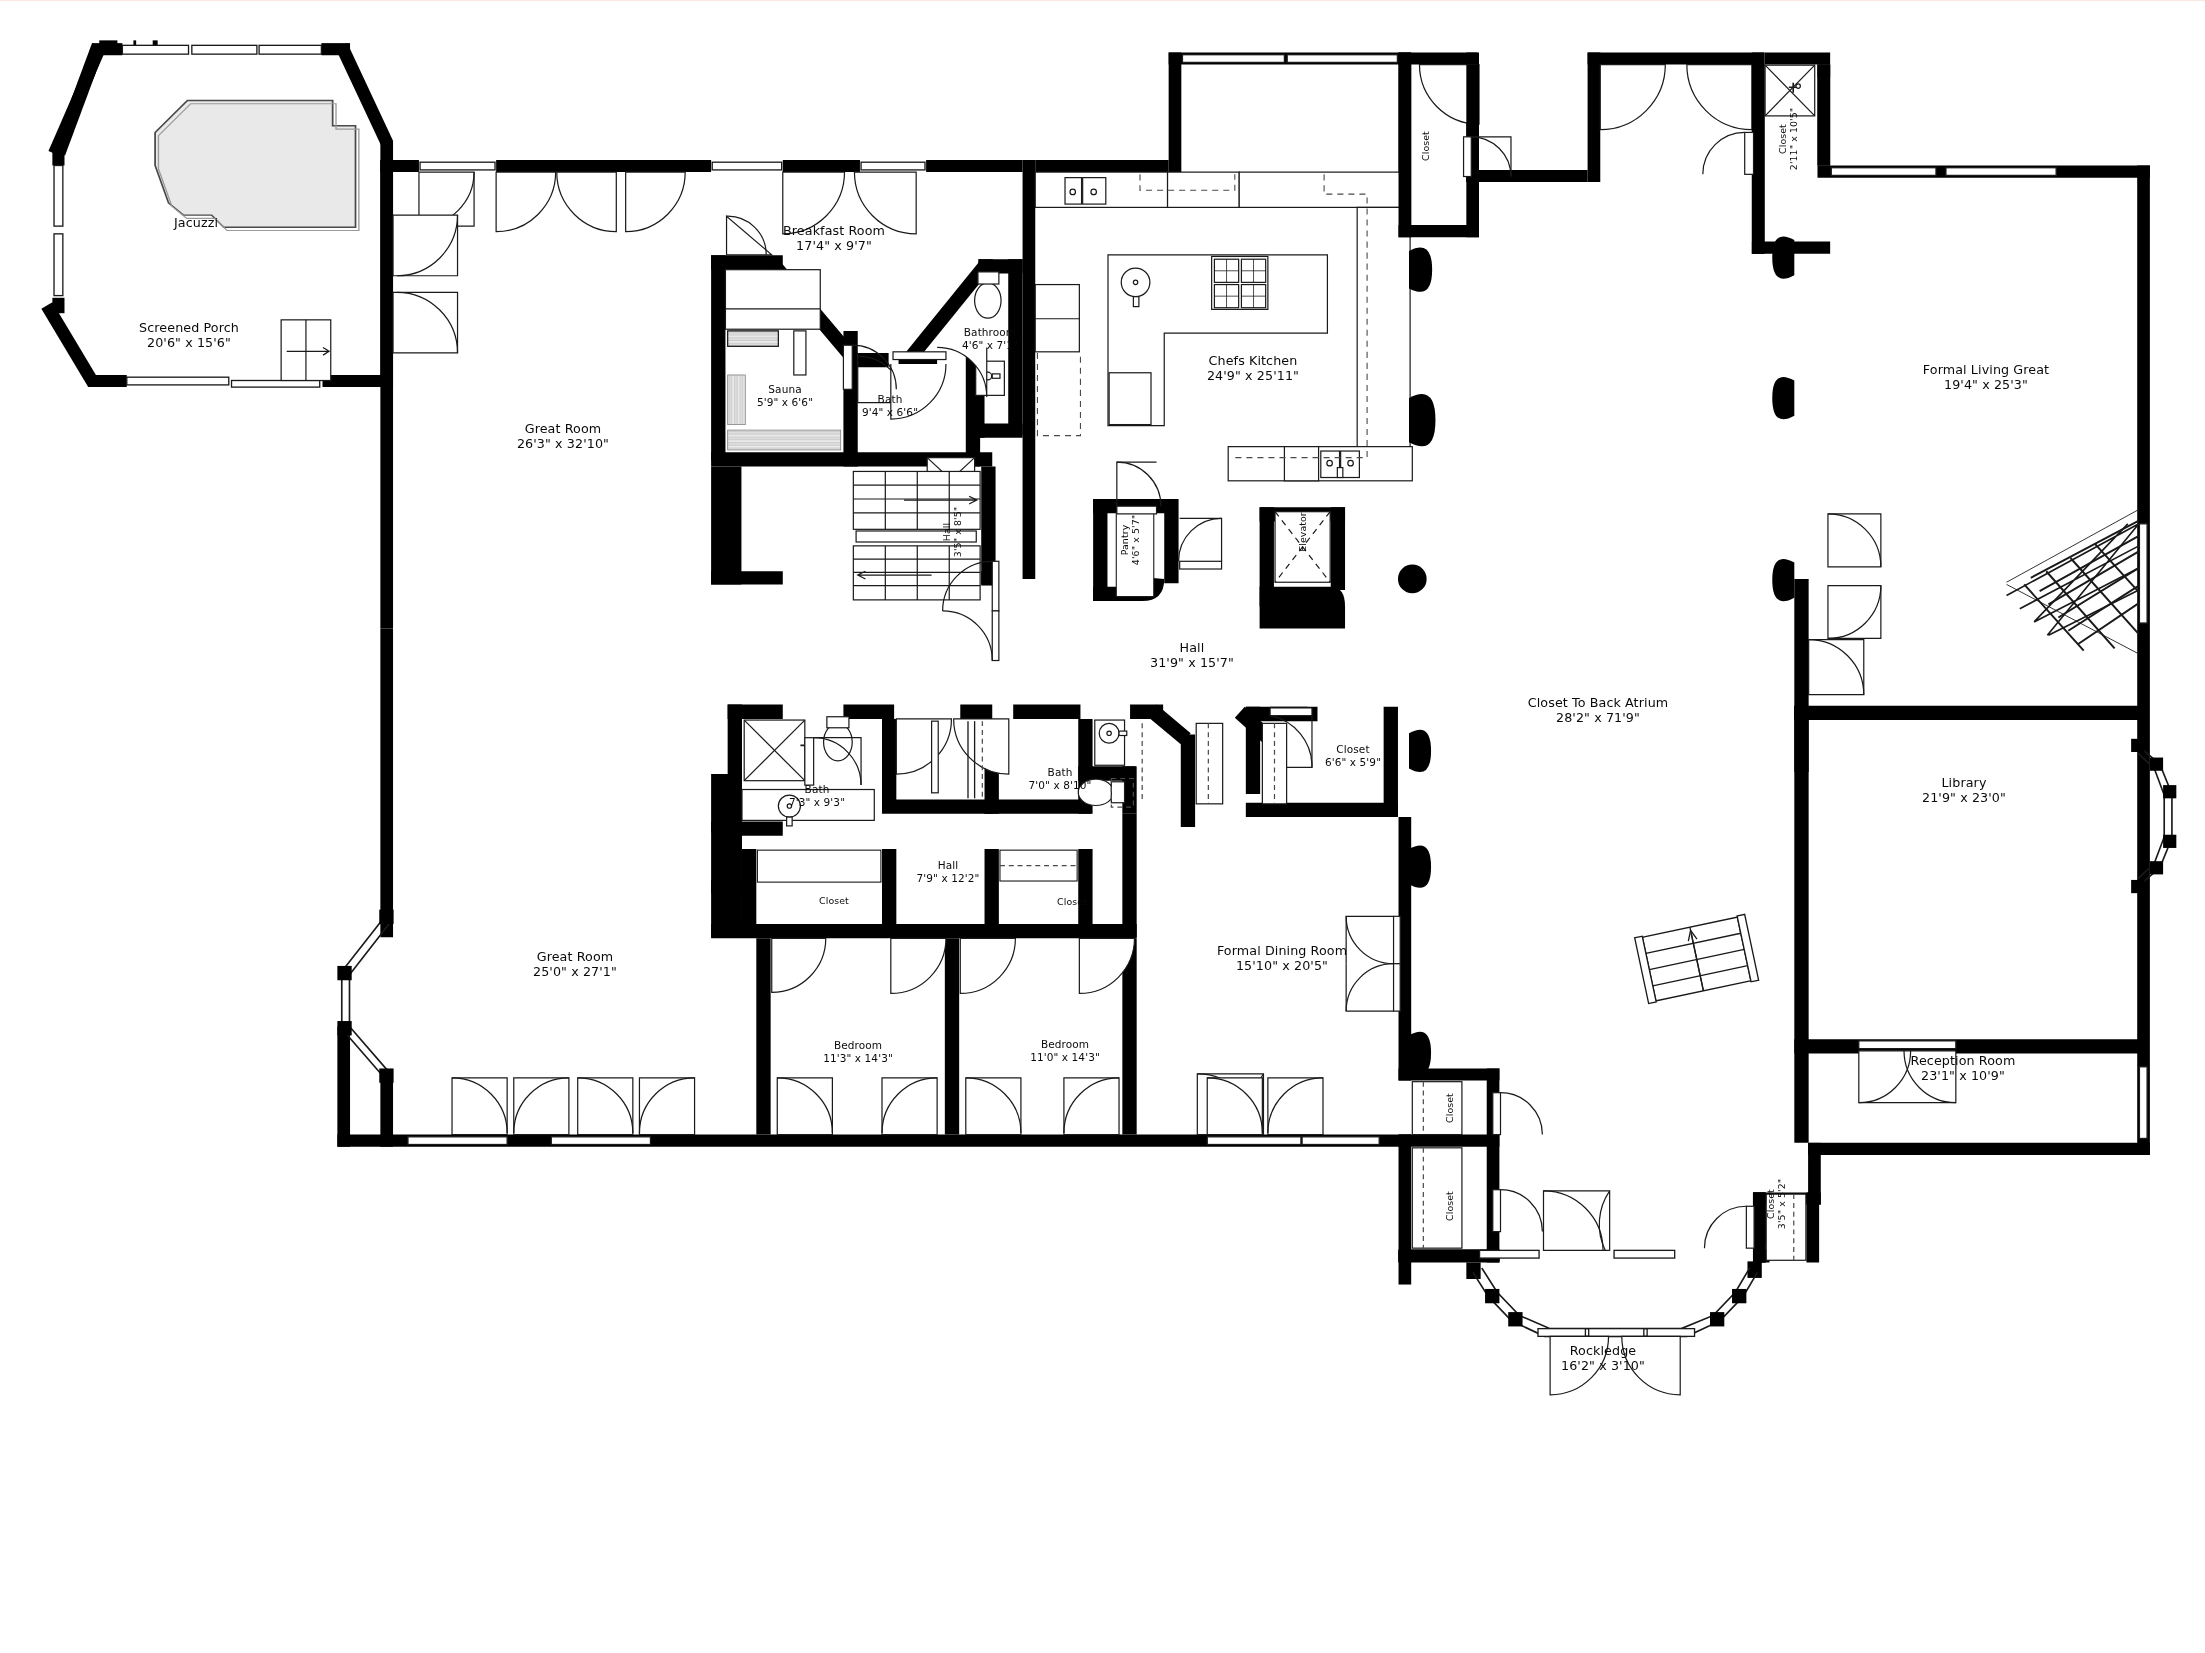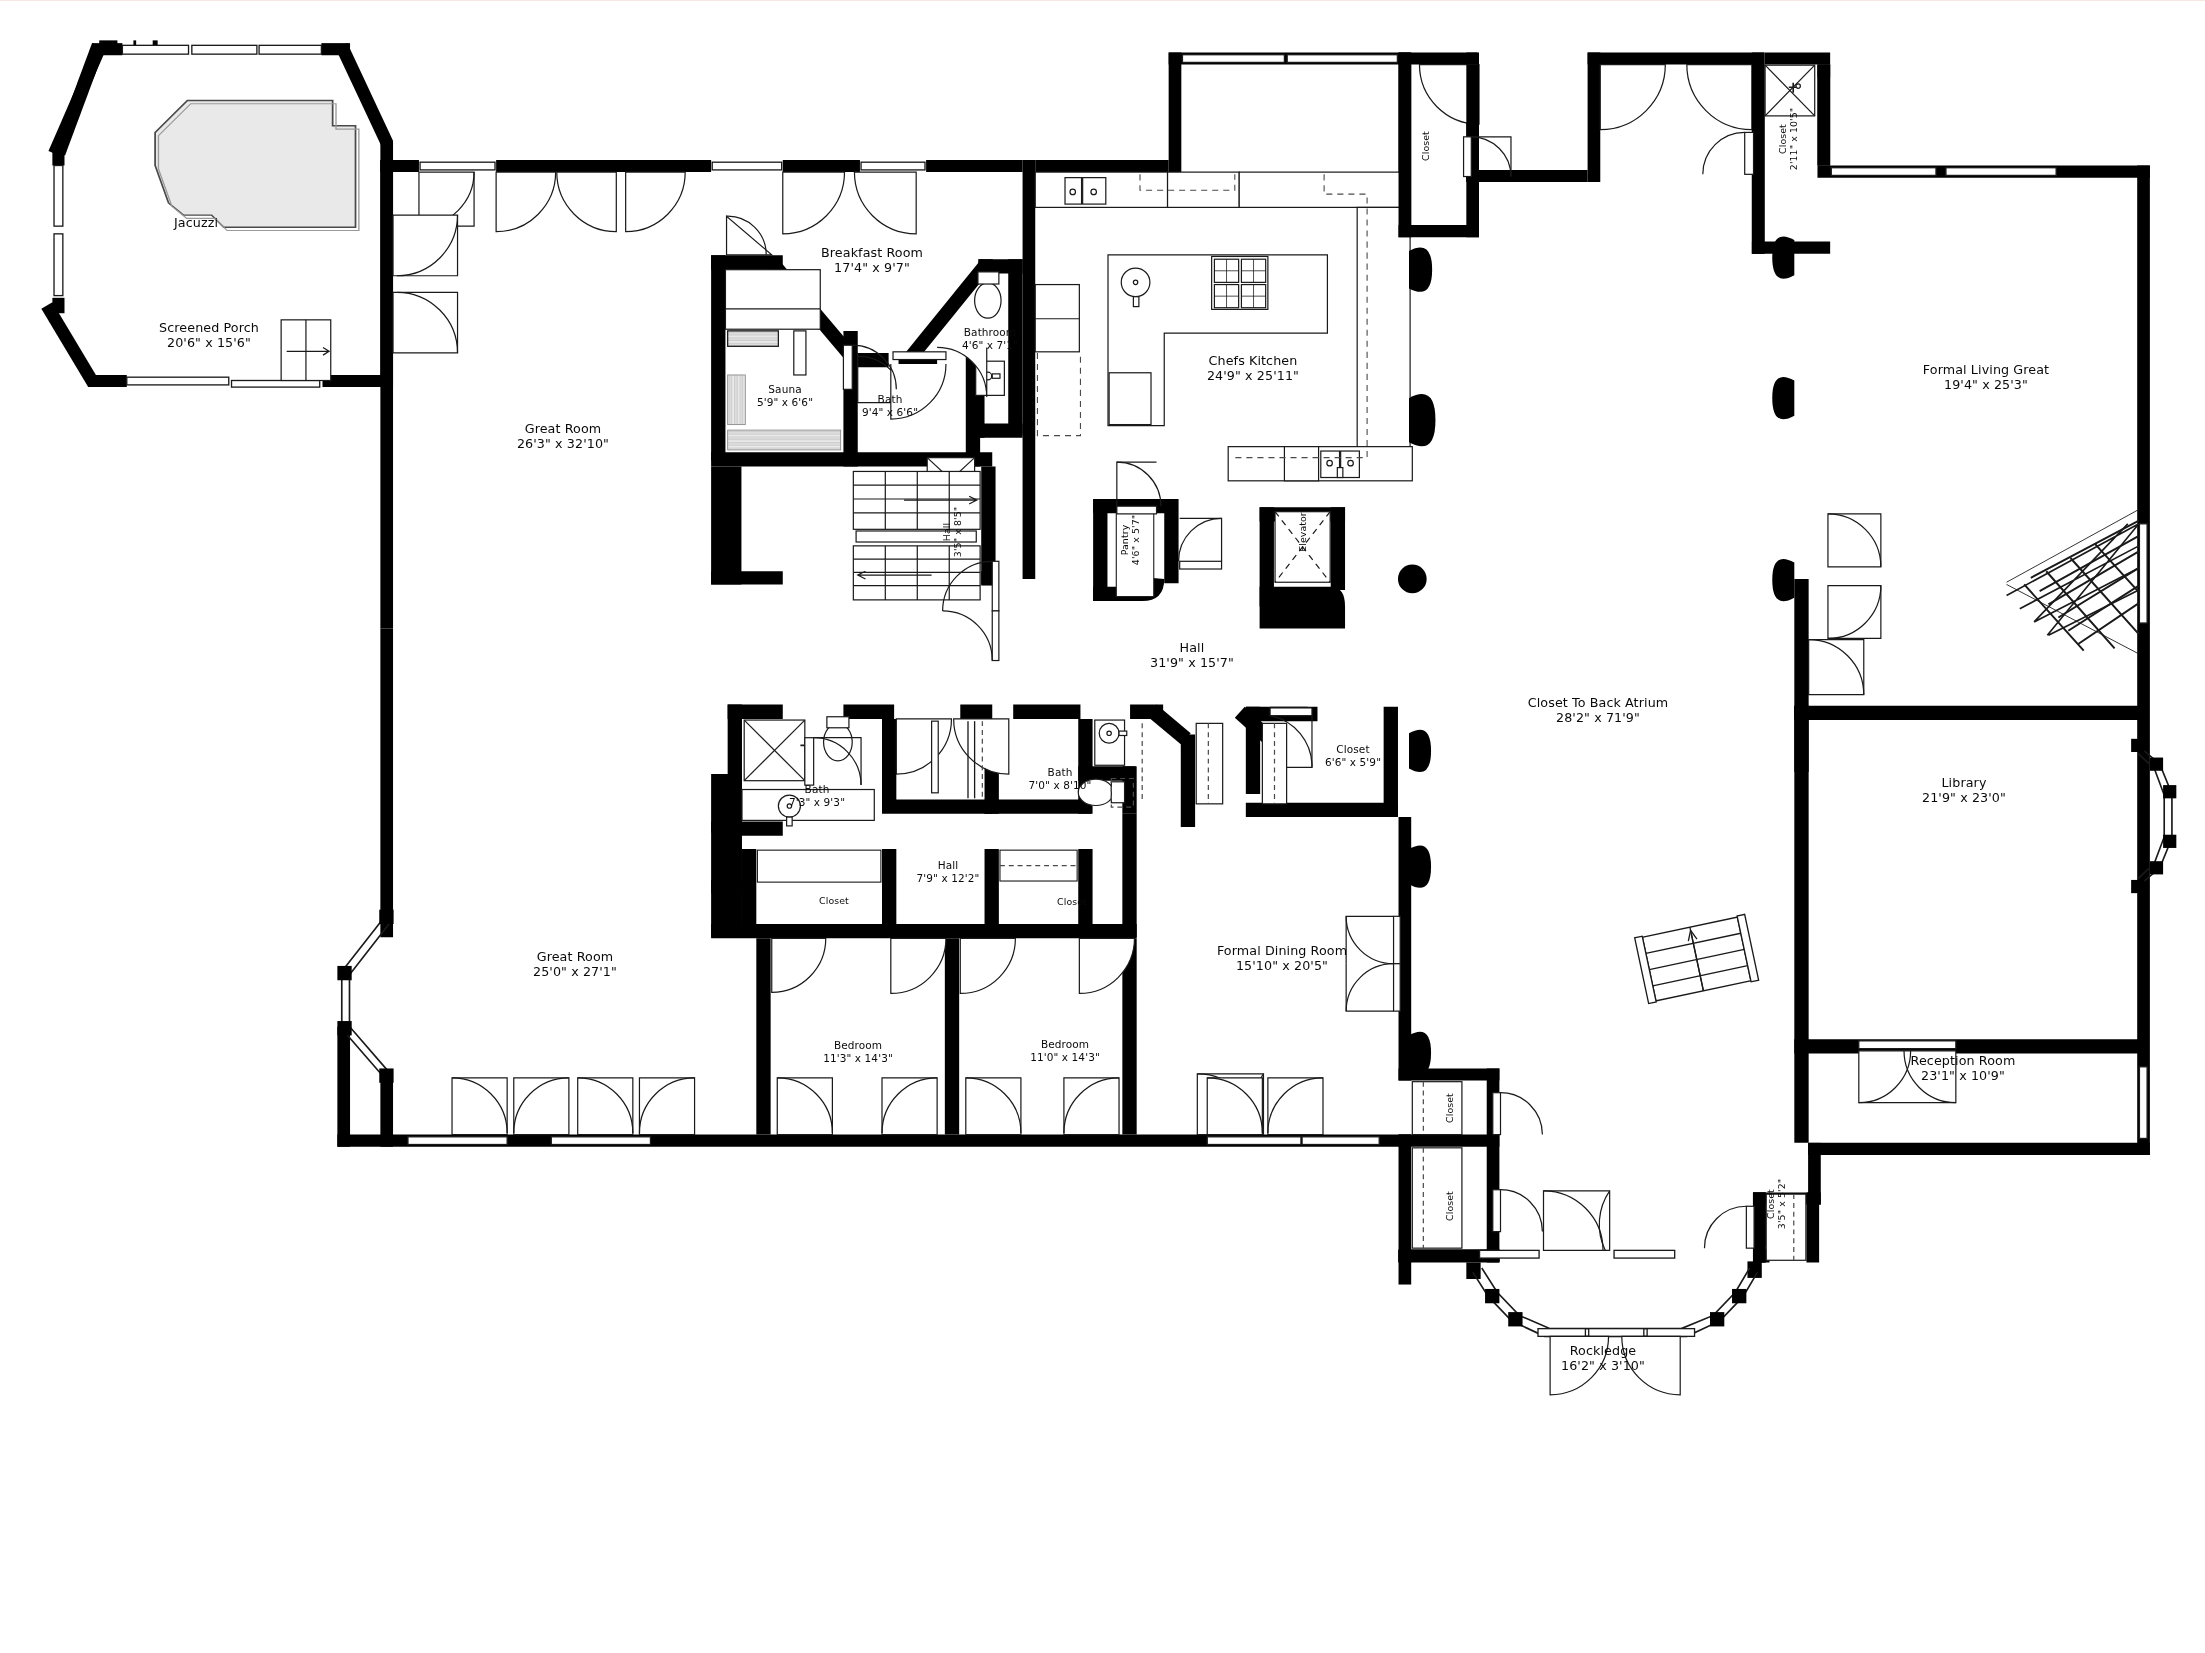--- a/index.html
+++ b/index.html
@@ -723,29 +723,29 @@
       <path d="M713 530 L830 530 L830 640 L713 640 Z"></path>
       <path d="M830 640 A110 110 0 0 0 720 530" fill="none"></path>
     </g>
 
   </svg>
 
   <div class="lbl" style="left:196px;top:223px;">
     <span class="nm">Jacuzzi</span>
       <span class="dm"></span>
   </div>
-  <div class="lbl" style="left:189px;top:335px;margin-left:20px;">
+  <div class="lbl" style="left:189px;top:335px;">
     <span class="nm">Screened Porch</span>
       <span class="dm">20'6" x 15'6"</span>
   </div>
   <div class="lbl" style="left:563px;top:436px;">
     <span class="nm">Great Room</span>
       <span class="dm">26'3" x 32'10"</span>
   </div>
-  <div class="lbl" style="left:872px;top:238px;margin-top:22px;">
+  <div class="lbl" style="left:834px;top:238px;">
     <span class="nm">Breakfast Room</span>
       <span class="dm">17'4" x 9'7"</span>
   </div>
   <div class="lbl sm" style="left:990px;top:339px;">
     <span class="nm">Bathroom</span>
       <span class="dm">4'6" x 7'1"</span>
   </div>
   <div class="lbl sm" style="left:785px;top:396px;">
     <span class="nm">Sauna</span>
       <span class="dm">5'9" x 6'6"</span>

